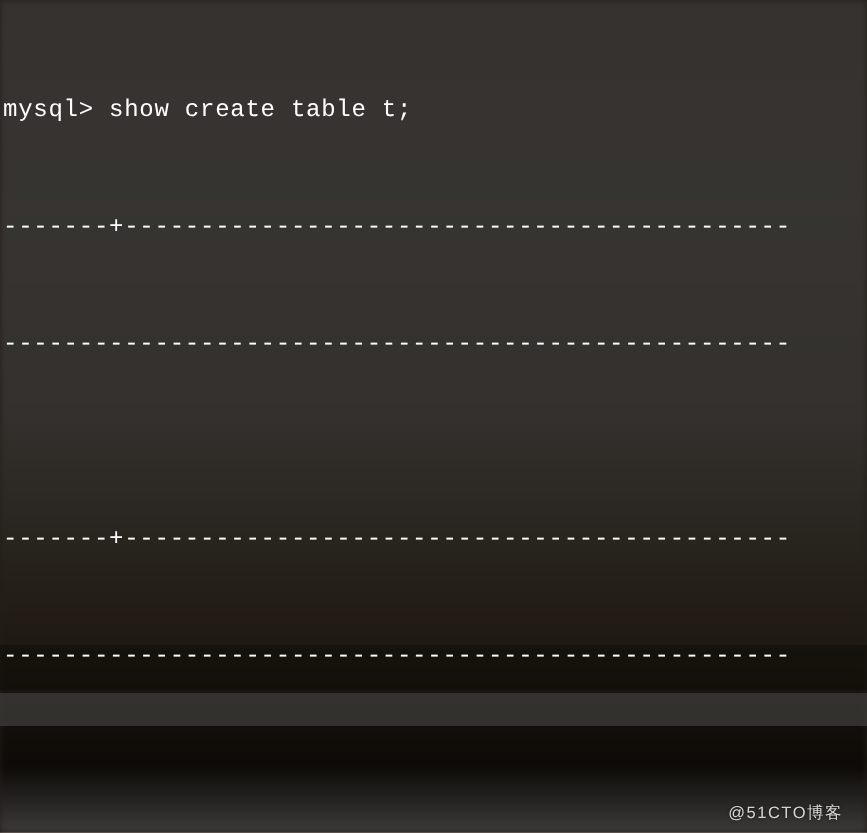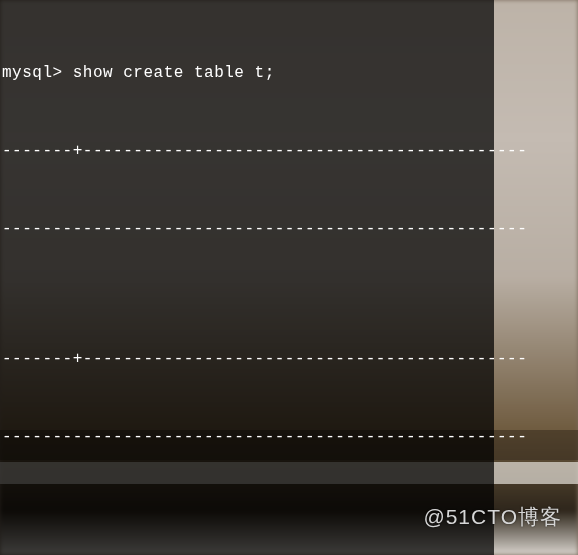--- a/index.html
+++ b/index.html
@@ -22,41 +22,41 @@
       inset: 0;
       background: linear-gradient(180deg, #bdb3a8 0%, #c4bbb2 25%, #b8aea3 50%, #6e5a3e 78%, #2e261b 92%, #d9d4cd 100%);
       filter: blur(2px);
     }
     .stripe1 { position: absolute; left:0; right:0; top: 430px; height: 30px; background: #3a2f20; opacity:.6;}
     .stripe2 { position: absolute; left:0; right:0; top: 462px; height: 22px; background: #e6e1da; opacity:.7;}
     .terminal {
       position: absolute;
       left: 0;
       top: 0;
-      width: 494px;
+      width: 578px;
       height: 555px;
       background: rgba(0,0,0,0.72);
       color: #ffffff;
       font-size: 16px;
       line-height: 26px;
       letter-spacing: 0.5px;
       padding: 8px 0 0 0;
       white-space: pre;
       font-weight: 500;
     }
     .terminal .line {
       padding-left: 2px;
     }
     .watermark {
       position: absolute;
       right: 16px;
-      bottom: 24px;
+      bottom: 6px;
       color: #d6d6d6;
       font-family: "Microsoft YaHei", "PingFang SC", sans-serif;
-      font-size: 21px;
+      font-size: 11px;
       letter-spacing: 1px;
       text-shadow: 0 0 2px rgba(0,0,0,.6);
     }
   </style>
 </head>
 <body>
 
 <div class="bg"></div>
 <div class="stripe1"></div>
 <div class="stripe2"></div>

